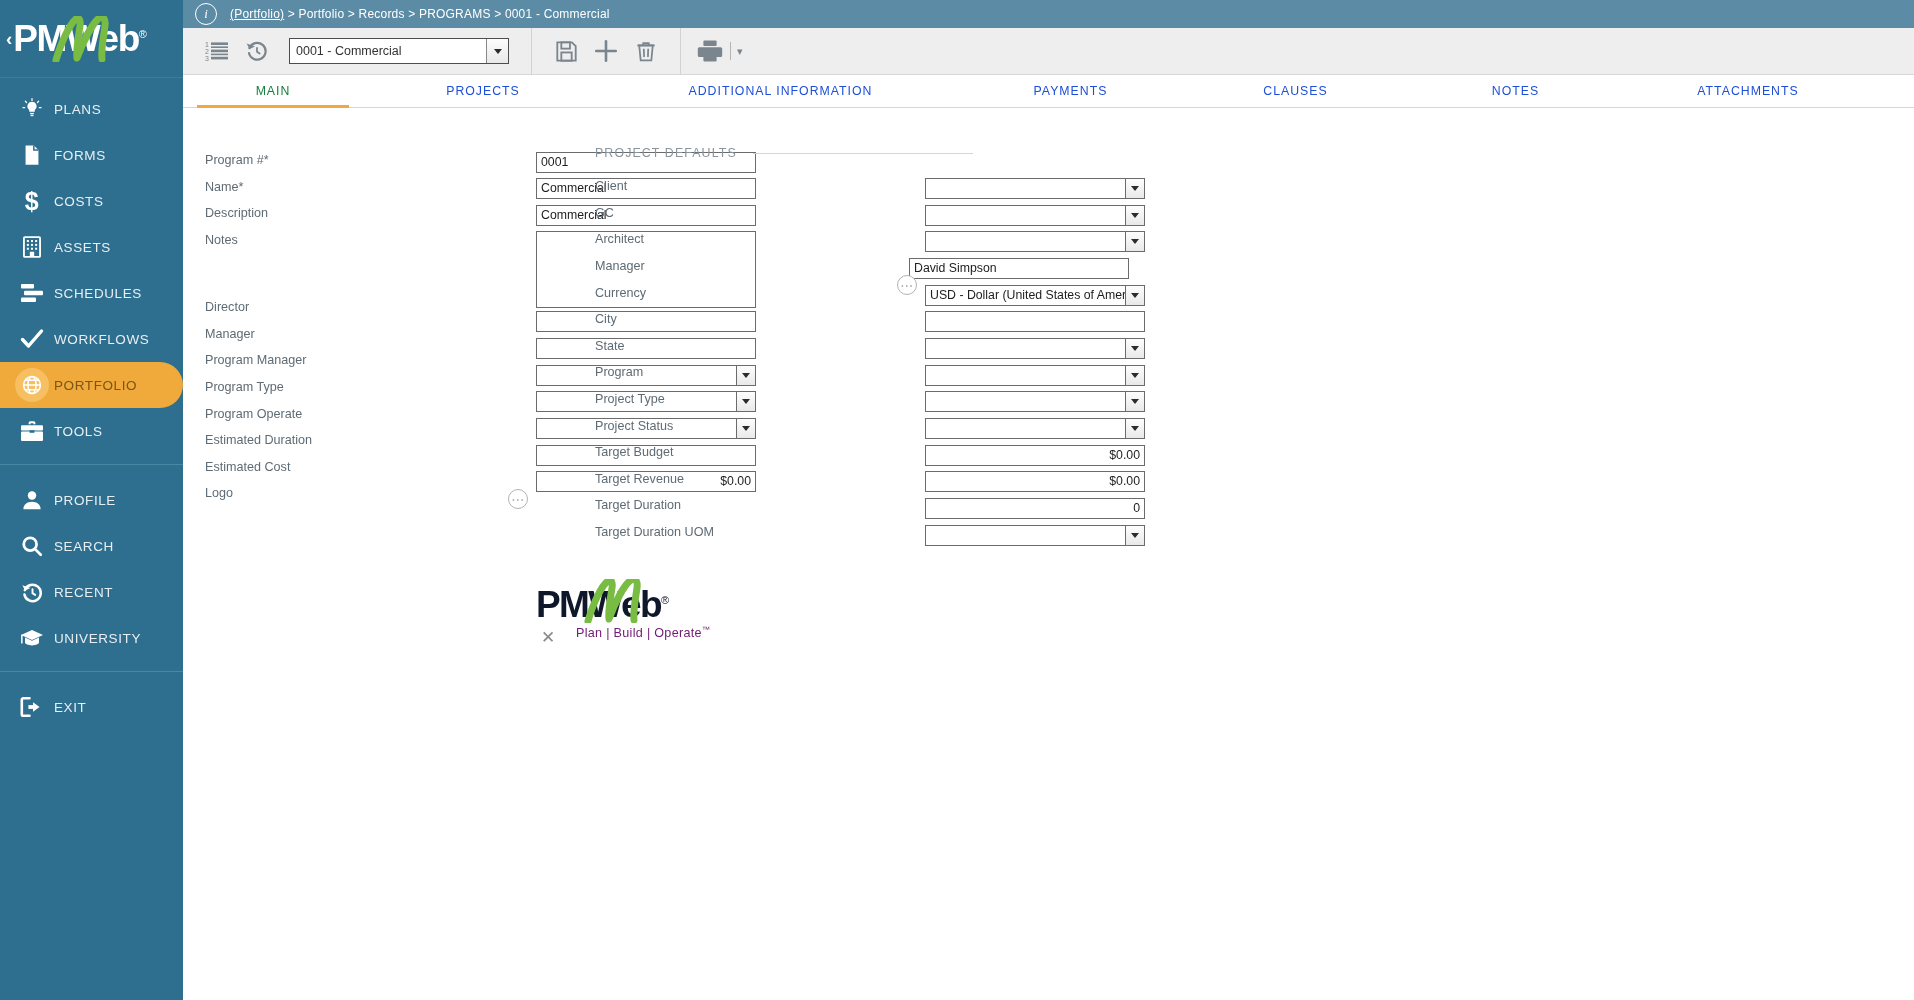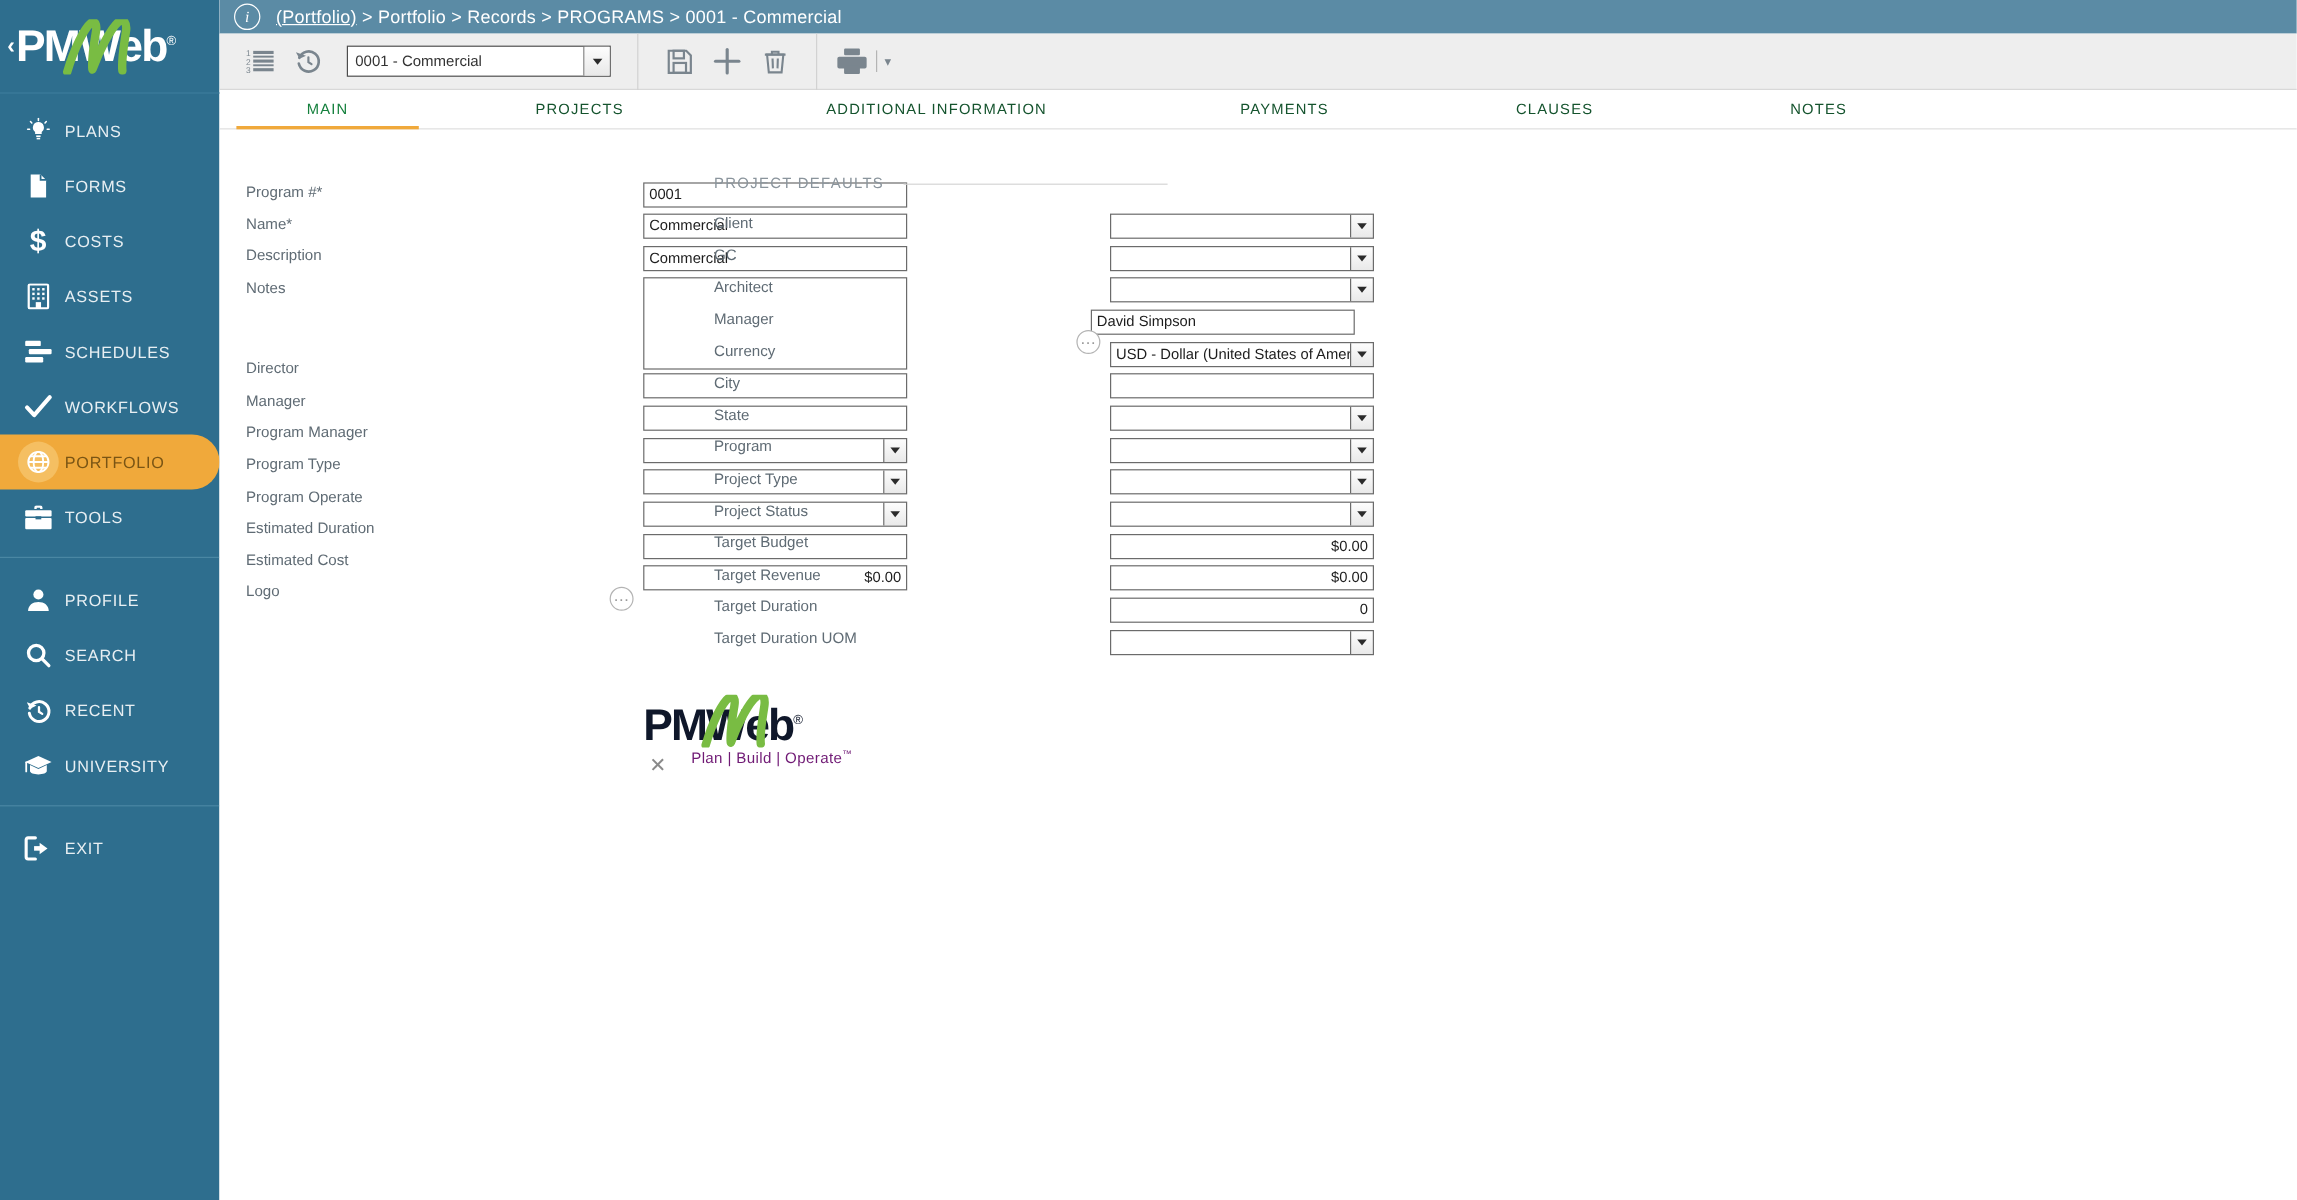--- a/index.html
+++ b/index.html
@@ -75,21 +75,21 @@
     display: flex; align-items: center;
     padding-left: 12px; color: #ffffff;
   }
   .bc-info {
     width: 22px; height: 22px; border-radius: 50%;
     border: 1.6px solid #ffffff; color: #ffffff;
     display: inline-flex; align-items: center; justify-content: center;
     font-size: 13px; font-family: "Liberation Serif", serif; font-style: italic;
     margin-right: 13px; flex: 0 0 22px;
   }
-  .bc-text { font-size: 15px; letter-spacing: .2px; white-space: nowrap; }
+  .bc-text { font-size: 12px; letter-spacing: .2px; white-space: nowrap; }
   .bc-root { text-decoration: underline; }
 
   #toolbar {
     height: 47px; flex: 0 0 47px;
     background: #eeeeee;
     border-bottom: 1px solid #d8d8d8;
     display: flex; align-items: center;
     padding-left: 14px;
     color: #6e7b85;
   }
@@ -129,21 +129,21 @@
     height: 33px; flex: 0 0 33px;
     display: flex; align-items: stretch;
     border-bottom: 1px solid #d7d7d7;
     background: #ffffff;
     padding-left: 0px;
   }
   .tab {
     flex: 0 0 auto;
     display: flex; align-items: center; justify-content: center;
     font-size: 12.3px; letter-spacing: 1px;
-    color: #14532d; cursor: pointer;
+    color: #1d4ed8; cursor: pointer;
     position: relative;
   }
   .tab.active { color: #15803d; }
   .tab.active::after {
     content: ""; position: absolute; left: 8%; right: 8%; bottom: -1px;
     height: 3px; background: #f0a93b;
   }
 
   
   #form-area { position: relative; flex: 1 1 auto; background: #ffffff; }
@@ -485,20 +485,23 @@
         </div>
       <div class="tab" style="width:225px;">
           <span>PAYMENTS</span>
         </div>
       <div class="tab" style="width:225px;">
           <span>CLAUSES</span>
         </div>
       <div class="tab" style="width:215px;">
           <span>NOTES</span>
         </div>
+      <div class="tab" style="width:250px;">
+          <span>ATTACHMENTS</span>
+        </div>
     </div>
 
     <div id="form-area">
 
       <div class="fgrid" style="left:22px; top:39px; width:160px;">
         <div class="frow">
             <span class="flabel">Program #*</span>
           </div>
         <div class="frow">
             <span class="flabel">Name*</span>

